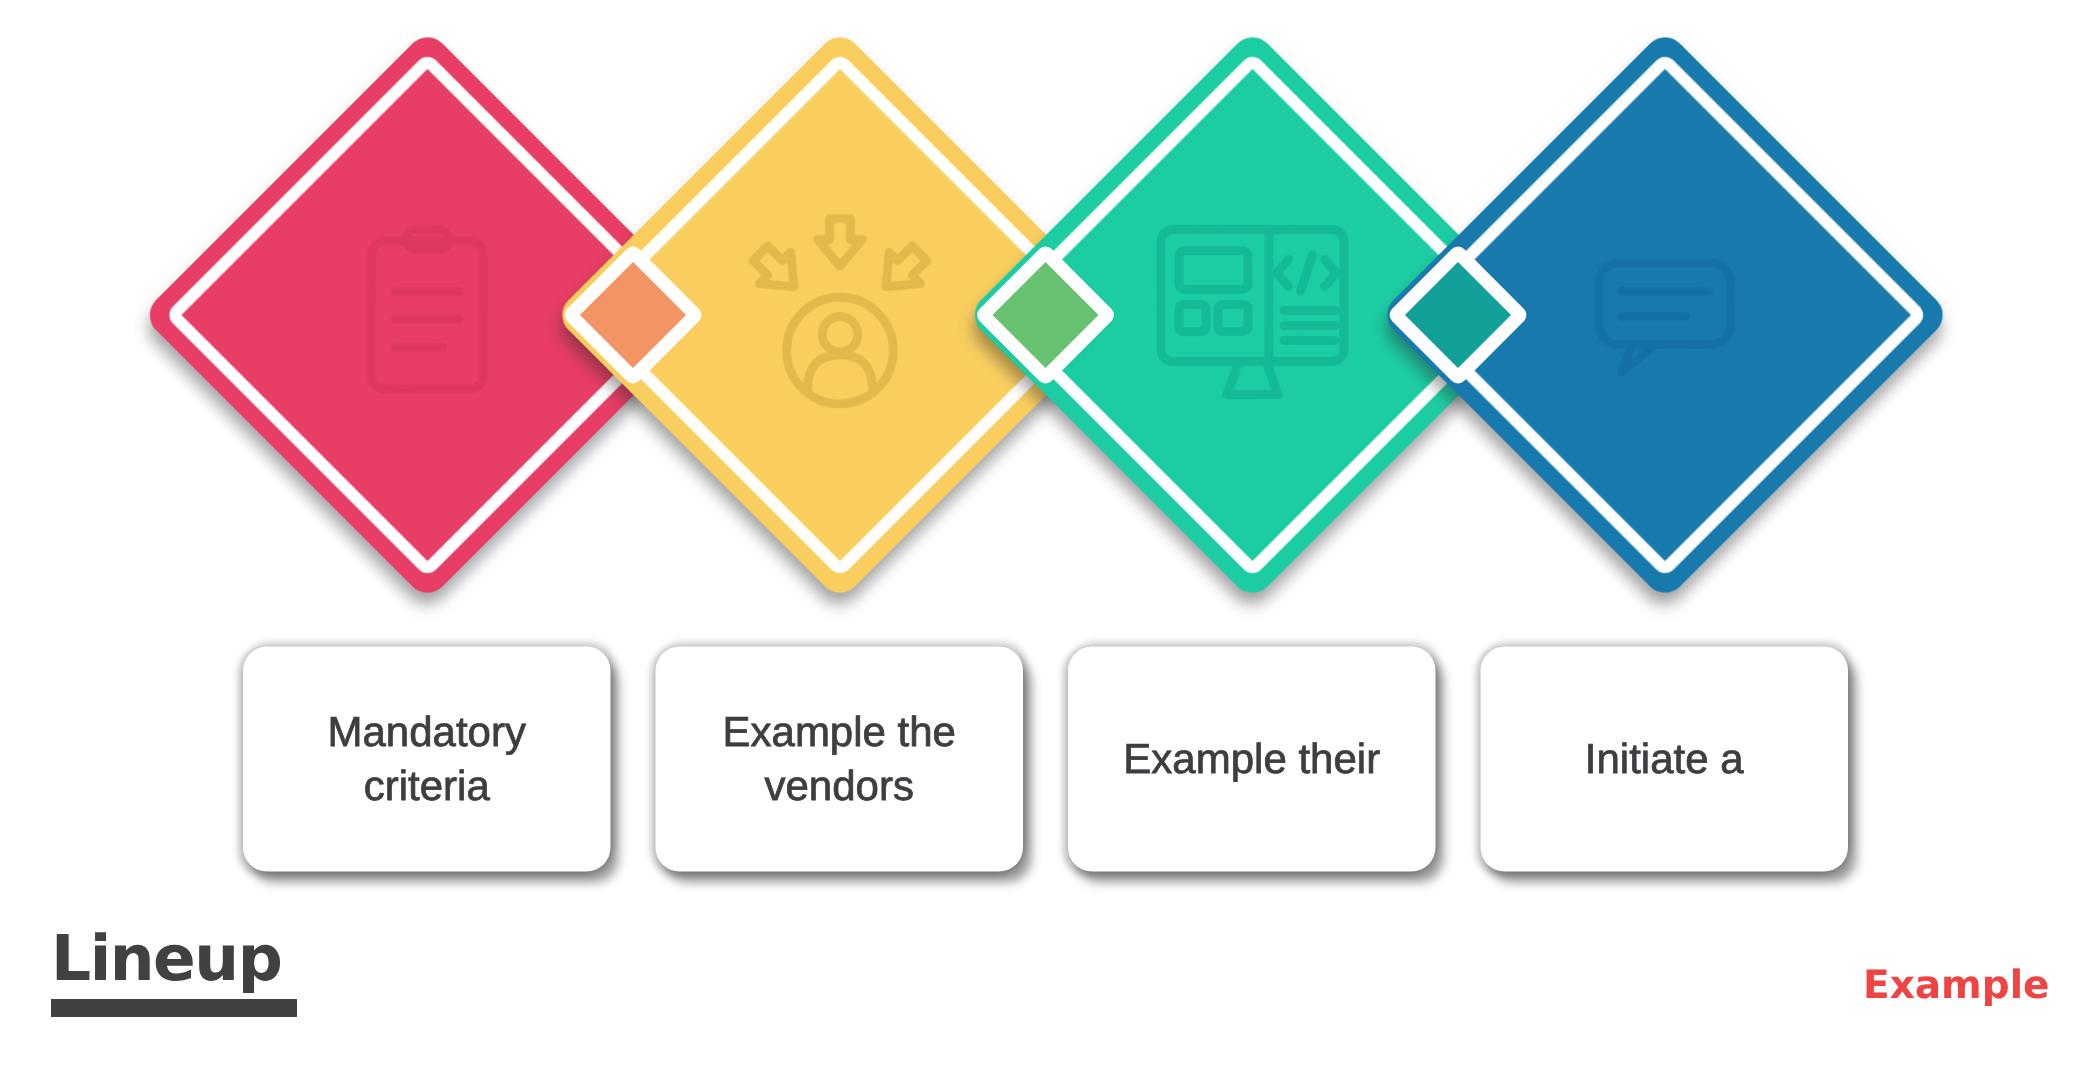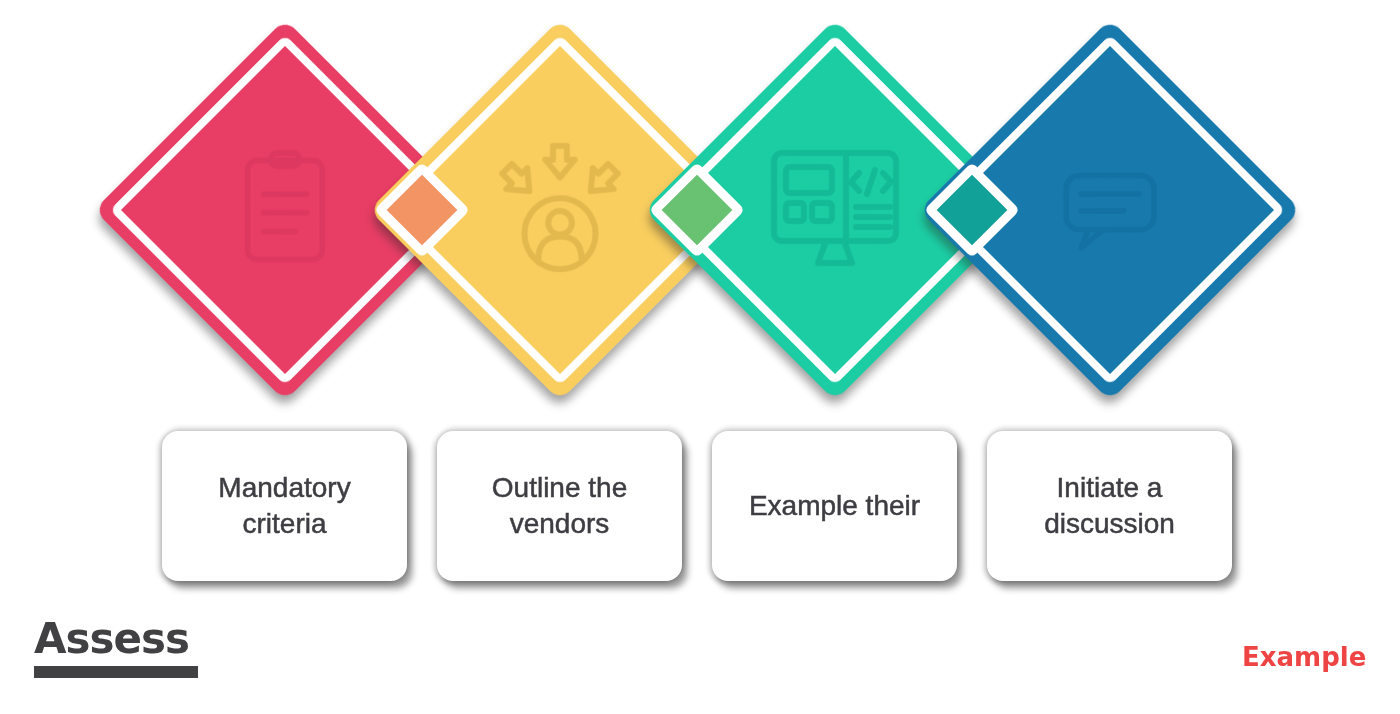--- a/index.html
+++ b/index.html
@@ -136,35 +136,34 @@
   <div class="link l3"></div>
 
   <div class="card c1">
     <div class="txt">
       <span>Mandatory</span><br>
       <span>criteria</span>
     </div>
   </div>
   <div class="card c2">
     <div class="txt">
-      <span>Outline the</span><br>
+      <span>Example the</span><br>
       <span>vendors</span>
     </div>
   </div>
   <div class="card c3">
     <div class="txt">
       <span>Example their</span><br>
     </div>
   </div>
   <div class="card c4">
     <div class="txt">
       <span>Initiate a</span><br>
-      <span>discussion</span>
     </div>
   </div>
 
   <div class="brand">
-    <div class="brand-text">Assess</div>
+    <div class="brand-text">Lineup</div>
     <div class="brand-underline"></div>
   </div>
   <div class="note">Example</div>
 
 </div>
 
 </body></html>

